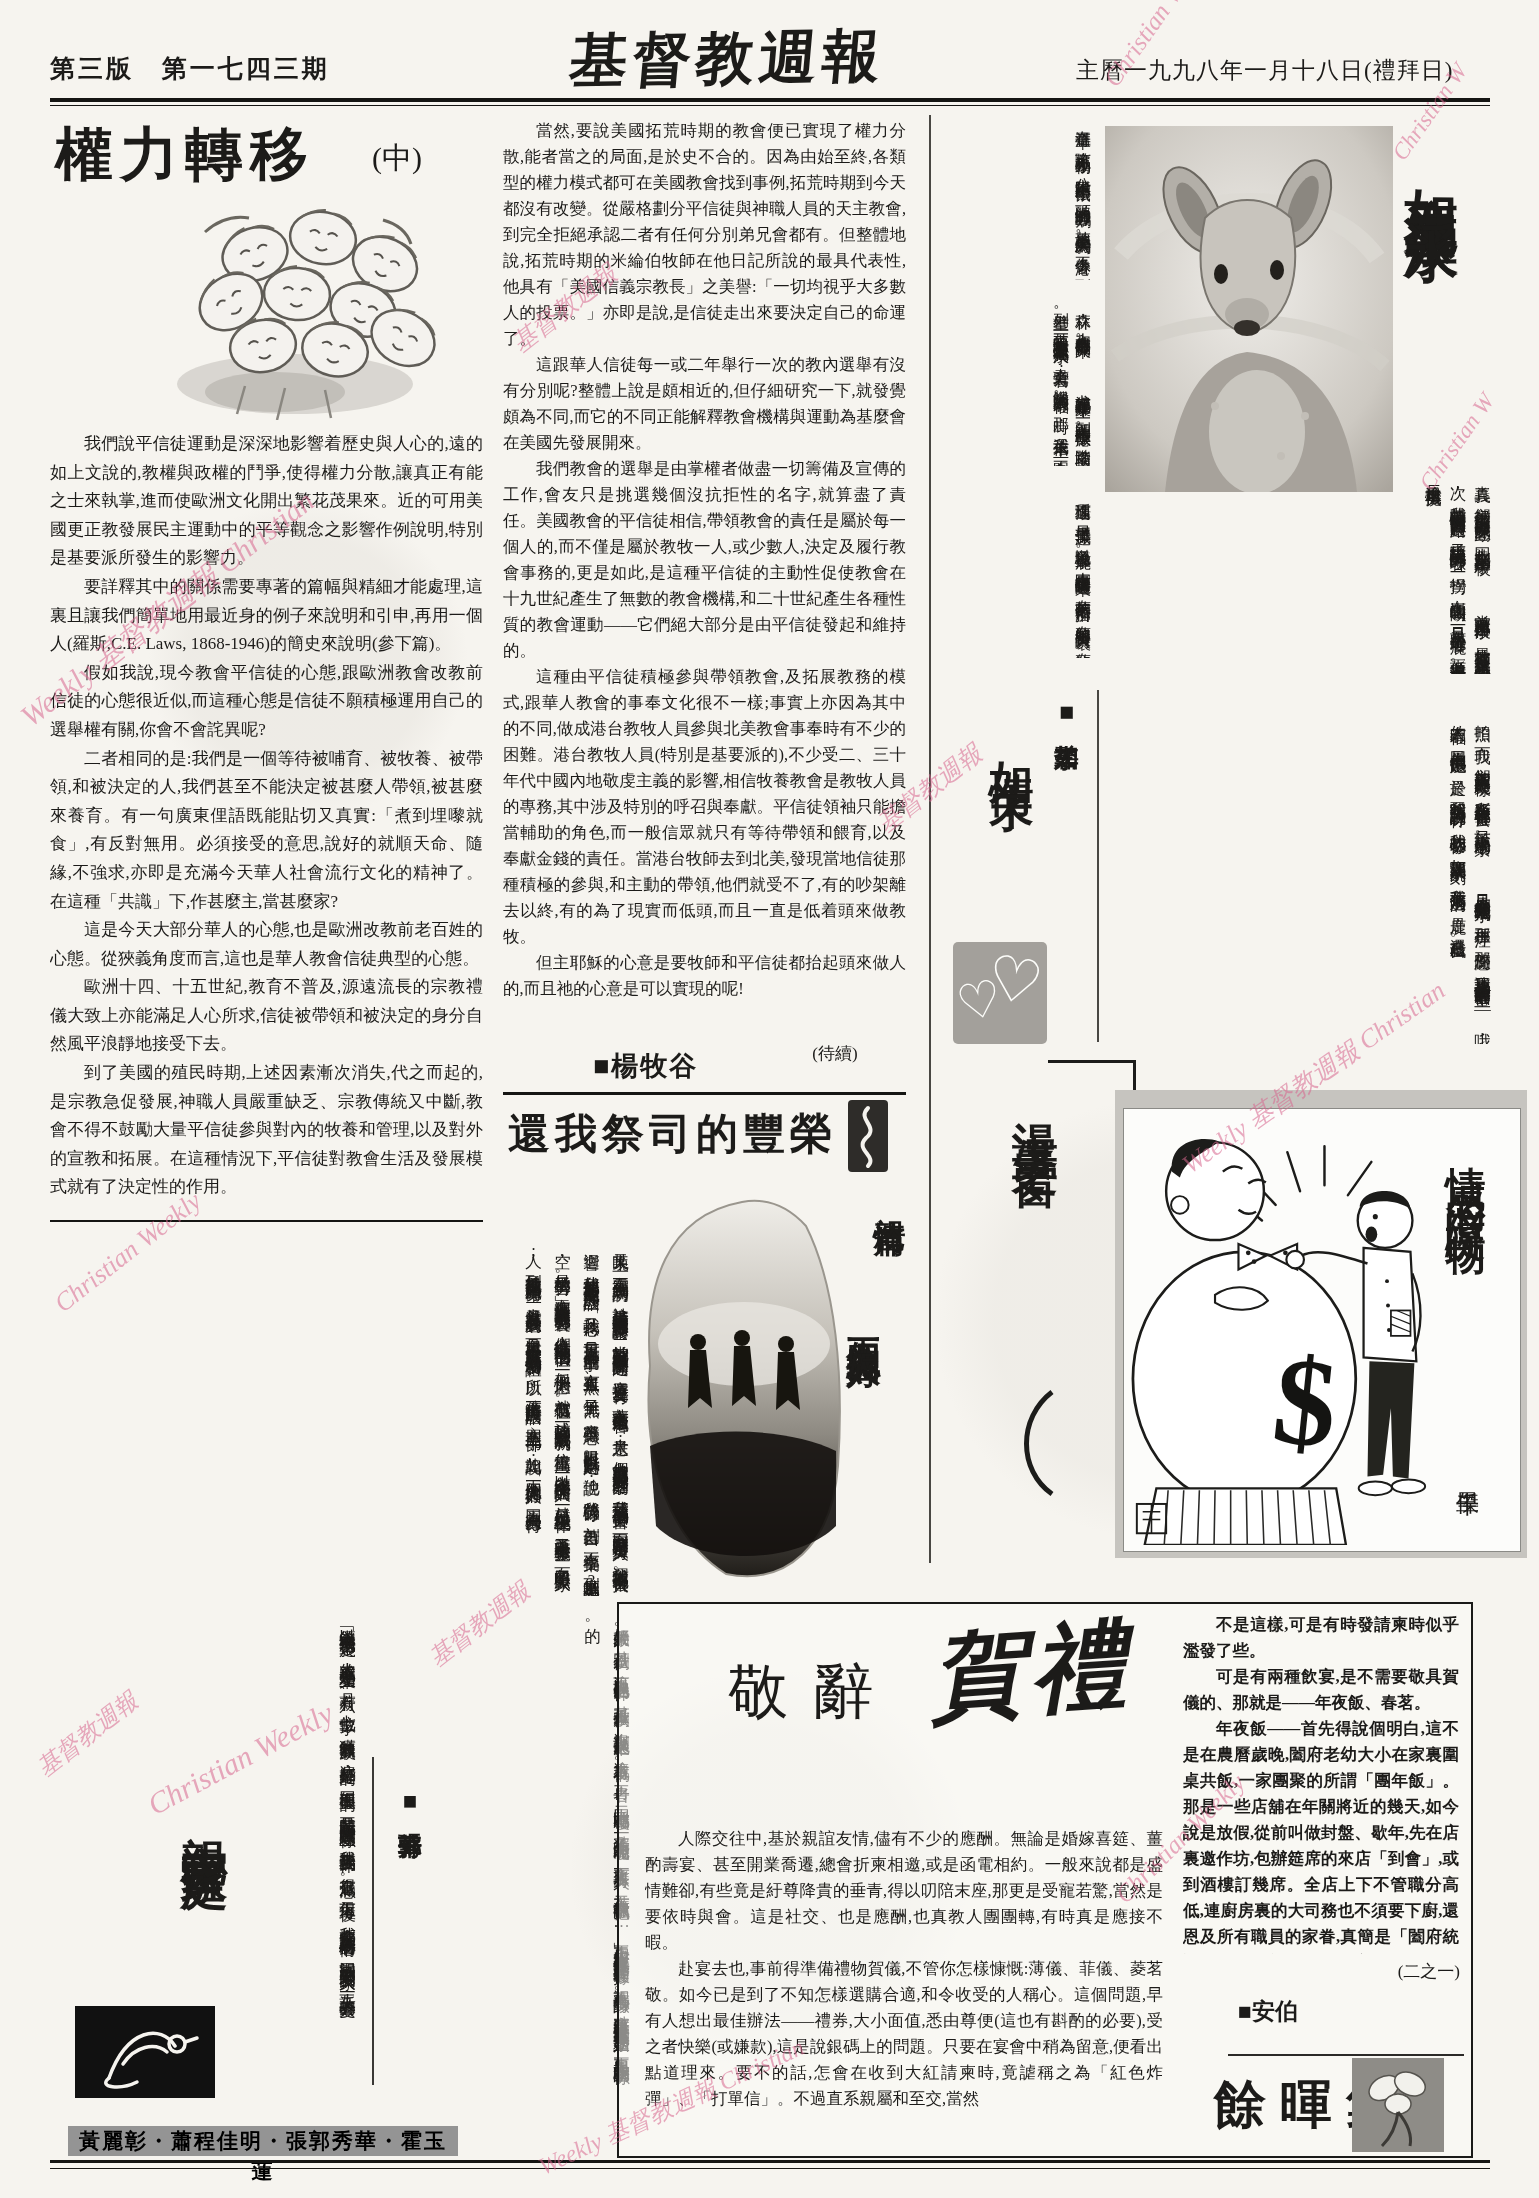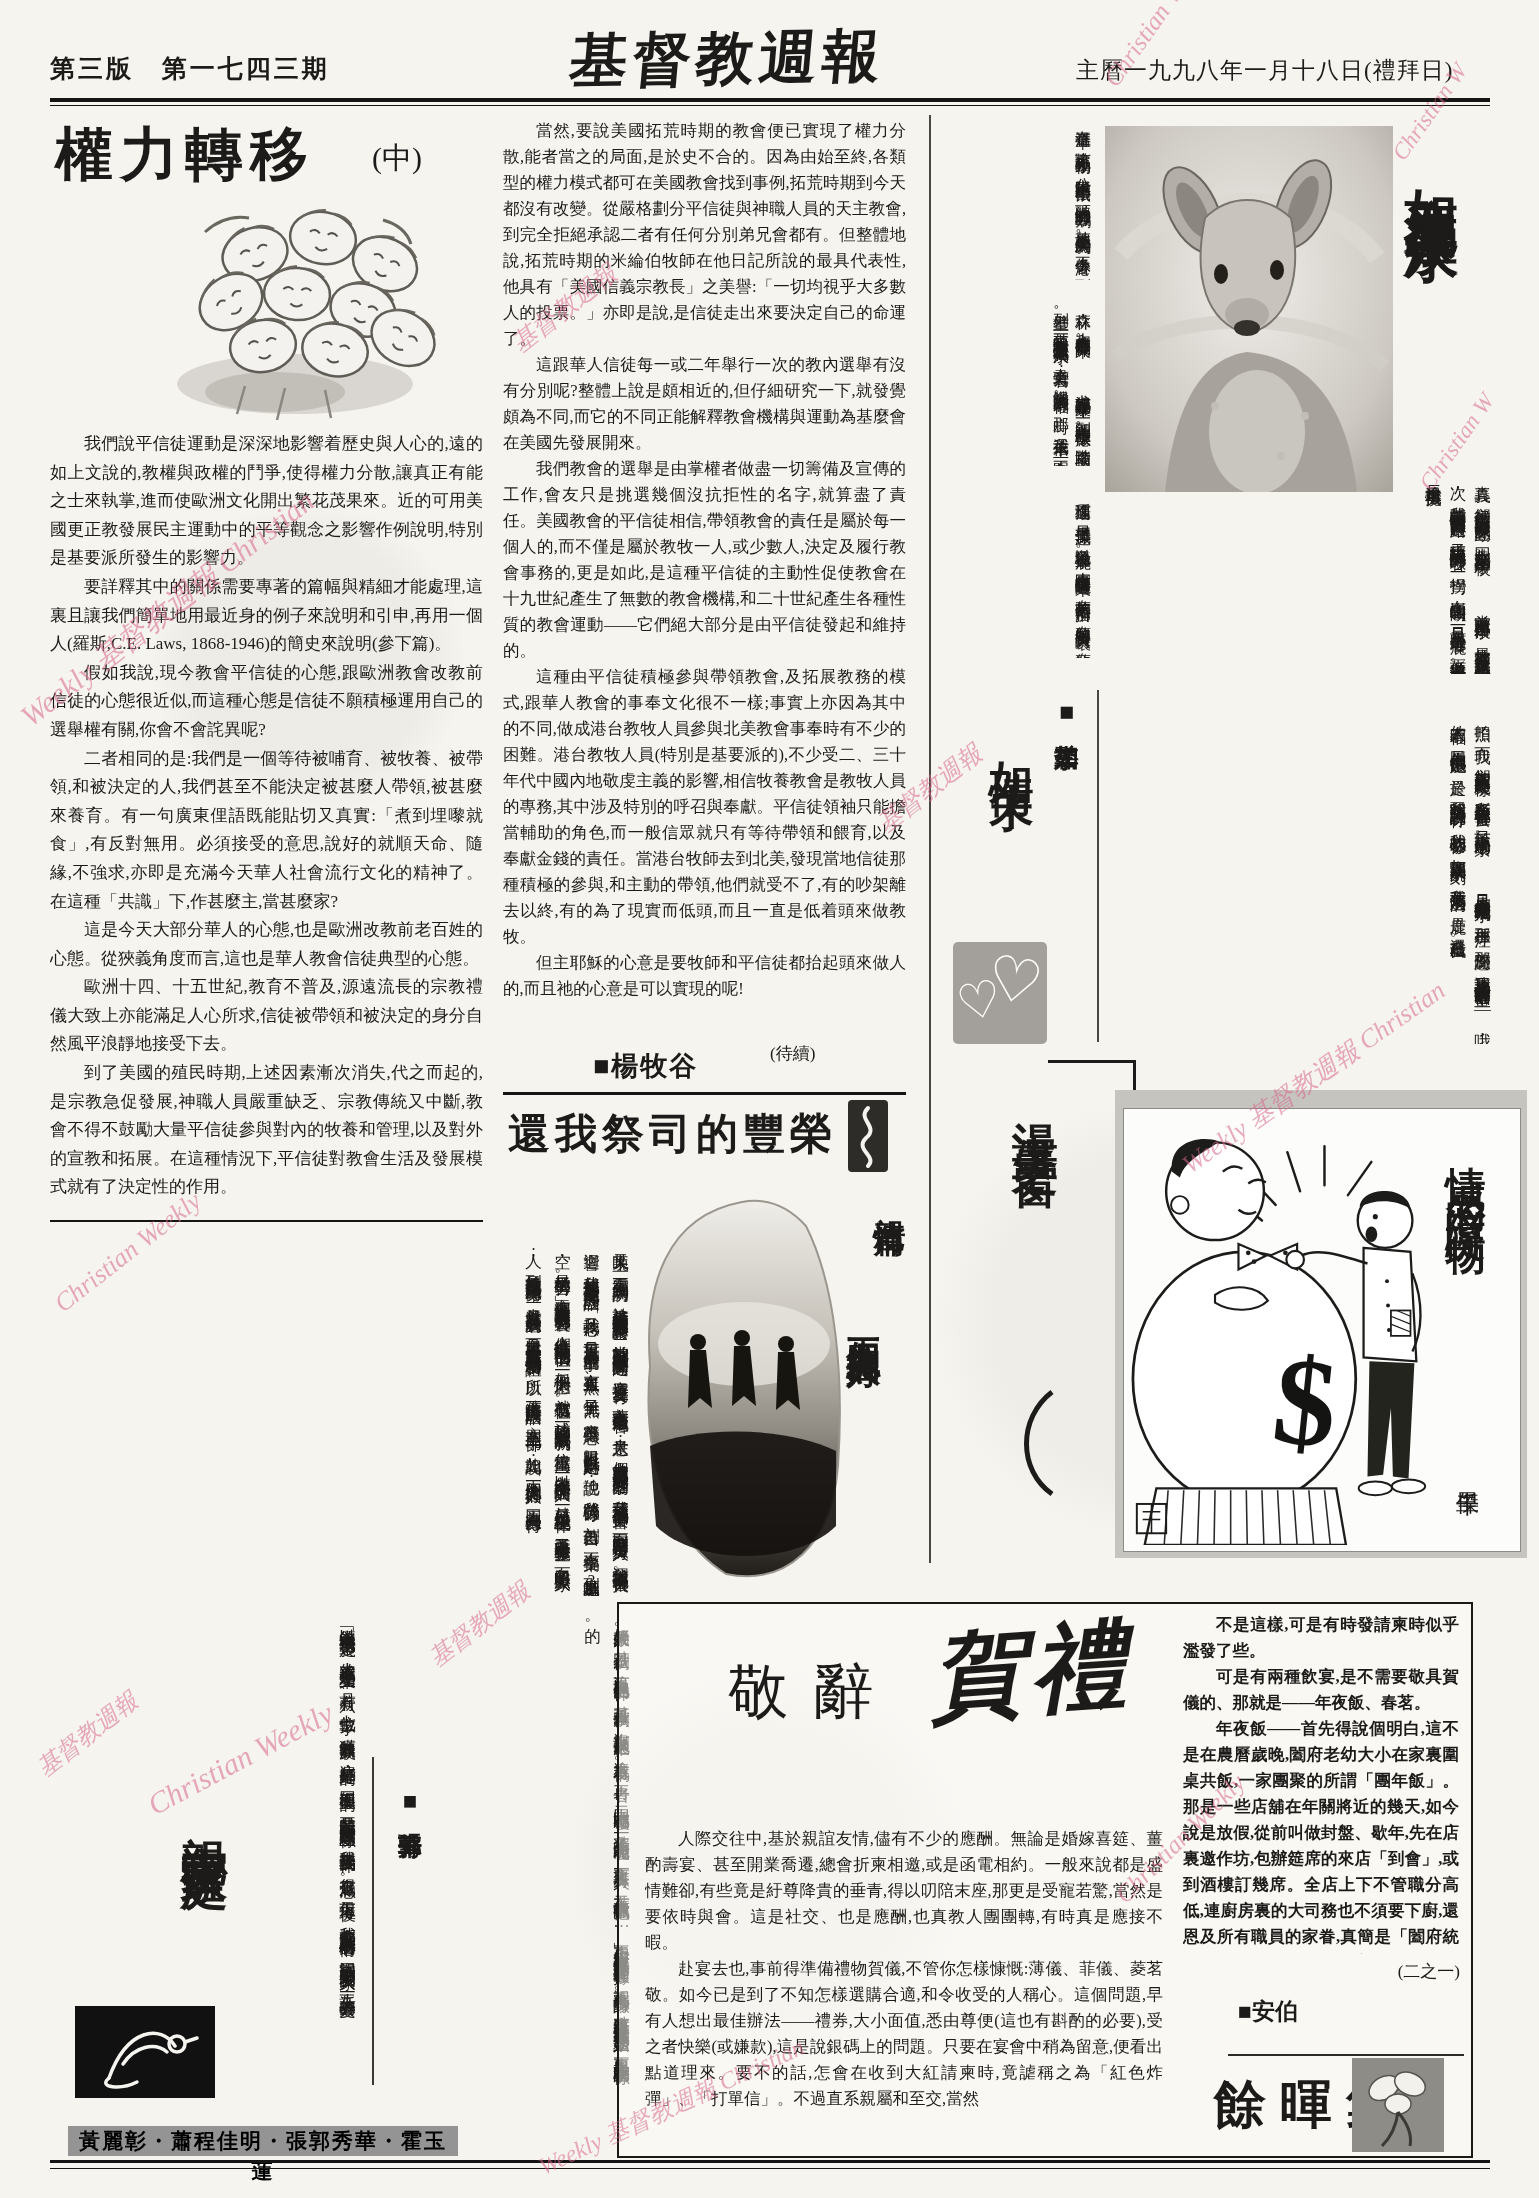--- a/index.html
+++ b/index.html
@@ -23,21 +23,21 @@
   .foot-rule-a{left:50px;top:2160px;width:1440px;height:3px;}
   .foot-rule-b{left:50px;top:2168px;width:1440px;height:1px;}
   
   .power-title{left:55px;top:116px;font-size:58px;font-weight:700;letter-spacing:7px;}
   .power-part{left:372px;top:138px;font-size:30px;}
   .power-illo{left:135px;top:192px;}
   .power-body{left:50px;top:430px;width:433px;height:782px;overflow:hidden;font-size:17px;line-height:28.6px;}
   .power-rule{left:50px;top:1220px;width:433px;height:2px;}
   
   .mid-body{left:503px;top:118px;width:403px;height:920px;overflow:hidden;font-size:16.5px;line-height:26px;}
-  .mid-cont{left:770px;top:1042px;width:130px;text-align:left;font-size:17px;}
+  .mid-cont{left:770px;top:1042px;width:130px;text-align:center;font-size:17px;}
   
   .yeung-byline{left:593px;top:1048px;font-size:27px;font-weight:bold;letter-spacing:2px;}
   .yeung-rule{left:503px;top:1092px;width:403px;height:3px;}
   .yeung-title{left:508px;top:1106px;font-size:42px;letter-spacing:5px;font-weight:600;}
   .yeung-seal{left:848px;top:1100px;width:40px;height:72px;background:#2e2c29;border-radius:4px;}
   
   .tg-band1{left:50px;top:1240px;width:585px;height:356px;line-height:29px;font-size:16.5px;}
   .tg-band2{left:460px;top:1615px;width:176px;height:470px;line-height:29px;font-size:16.5px;}
   .tg-band3{left:228px;top:1615px;width:134px;height:470px;line-height:29px;font-size:16.5px;}
   .tg-label{left:868px;top:1192px;height:120px;font-size:32px;font-weight:bold;letter-spacing:4px;}

